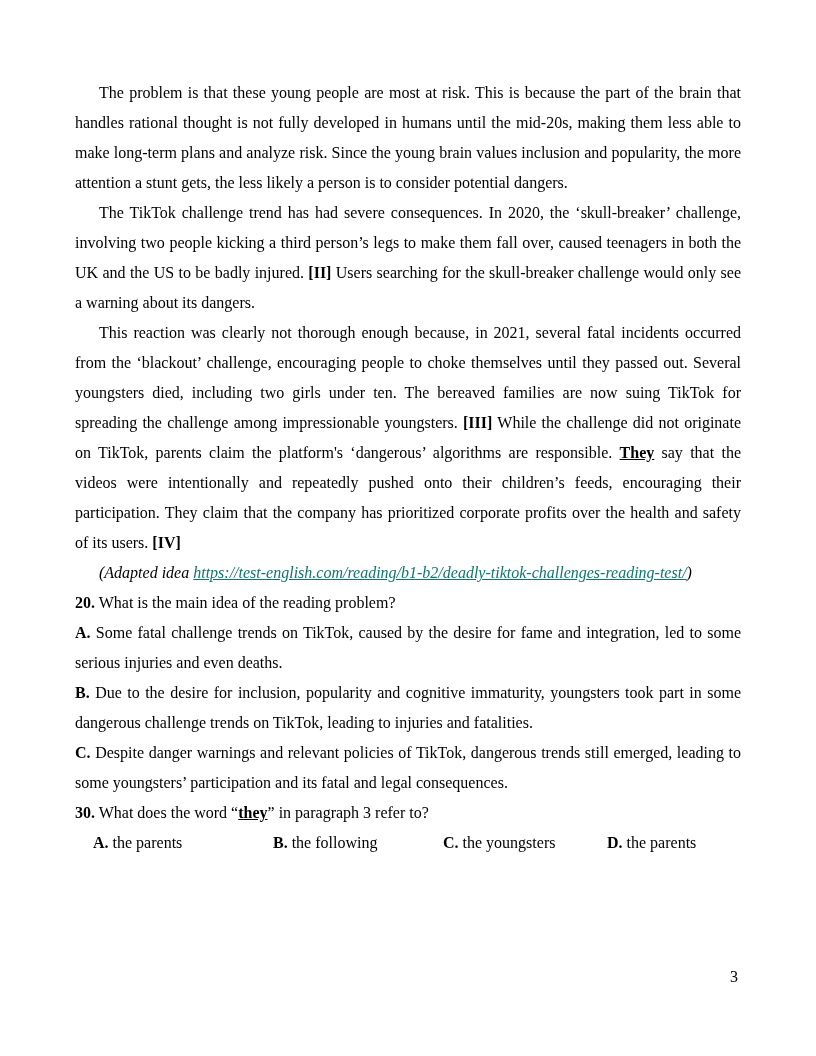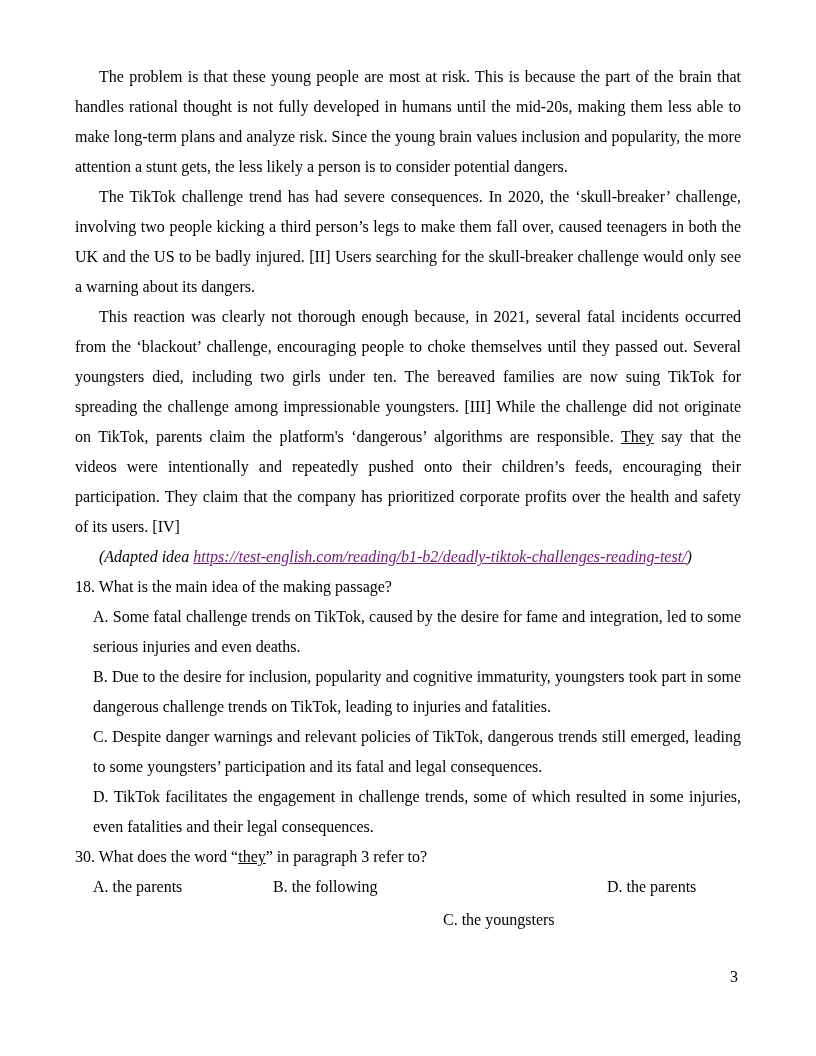--- a/index.html
+++ b/index.html
@@ -10,63 +10,62 @@
     position: relative;
     overflow: hidden;
     font-family: "Liberation Serif", "DejaVu Serif", serif;
     font-size: 16px;
     line-height: 30px;
     color: #000000;
   }
   .page-content {
     position: absolute;
     left: 75px;
-    top: 62px;
+    top: 78px;
     width: 666px;
   }
   p.para {
     text-align: justify;
     margin: 0;
   }
   p.para.indent { text-indent: 24px; }
-  p.para.option { margin-left: 18px; }
-  .b { font-weight: normal; }
+  p.para.option { }
+  .b { font-weight: bold; }
   .i { font-style: italic; }
   .u { text-decoration: underline; }
-  .link { text-decoration: underline; color: #701a75; cursor: pointer; }
+  .link { text-decoration: underline; color: #0f766e; cursor: pointer; }
   .choices-row {
     display: flex;
     margin-left: 18px;
     text-align: left;
   }
   .choices-row .choice { display: inline-block; white-space: nowrap; }
   .choices-row .choice:nth-child(1) { width: 180px; }
   .choices-row .choice:nth-child(2) { width: 170px; }
-  .choices-row .choice:nth-child(3) { width: 164px; margin-top: 33px; }
+  .choices-row .choice:nth-child(3) { width: 164px; }
   .page-number {
     position: absolute;
     top: 962px;
     right: 78px;
     font-size: 16px;
     line-height: 30px;
   }
 </style>
 </head>
 <body>
 
 <div class="page-content">
     <p class="para indent"><span>The problem is that these young people are most at risk. This is because the part of the brain that handles rational thought is not fully developed in humans until the mid-20s, making them less able to make long-term plans and analyze risk. Since the young brain values inclusion and popularity, the more attention a stunt gets, the less likely a person is to consider potential dangers.</span></p>
     <p class="para indent"><span>The TikTok challenge trend has had severe consequences. In 2020, the ‘skull-breaker’ challenge, involving two people kicking a third person’s legs to make them fall over, caused teenagers in both the UK and the US to be badly injured. </span><span class="b">[II]</span><span> Users searching for the skull-breaker challenge would only see a warning about its dangers.</span></p>
     <p class="para indent"><span>This reaction was clearly not thorough enough because, in 2021, several fatal incidents occurred from the ‘blackout’ challenge, encouraging people to choke themselves until they passed out. Several youngsters died, including two girls under ten. The bereaved families are now suing TikTok for spreading the challenge among impressionable youngsters. </span><span class="b">[III]</span><span> While the challenge did not originate on TikTok, parents claim the platform's ‘dangerous’ algorithms are responsible. </span><span class="b u">They</span><span> say that the videos were intentionally and repeatedly pushed onto their children’s feeds, encouraging their participation. They claim that the company has prioritized corporate profits over the health and safety of its users. </span><span class="b">[IV]</span></p>
     <p class="para indent"><span class="i">(Adapted idea </span><span class="i u link">https://test-english.com/reading/b1-b2/deadly-tiktok-challenges-reading-test/</span><span class="i">)</span></p>
-    <p class="para question"><span class="b">18.</span><span> What is the main idea of the making passage?</span></p>
+    <p class="para question"><span class="b">20.</span><span> What is the main idea of the reading problem?</span></p>
     <p class="para option"><span class="b">A.</span><span> Some fatal challenge trends on TikTok, caused by the desire for fame and integration, led to some serious injuries and even deaths.</span></p>
     <p class="para option"><span class="b">B.</span><span> Due to the desire for inclusion, popularity and cognitive immaturity, youngsters took part in some dangerous challenge trends on TikTok, leading to injuries and fatalities.</span></p>
     <p class="para option"><span class="b">C.</span><span> Despite danger warnings and relevant policies of TikTok, dangerous trends still emerged, leading to some youngsters’ participation and its fatal and legal consequences.</span></p>
-    <p class="para option"><span class="b">D.</span><span> TikTok facilitates the engagement in challenge trends, some of which resulted in some injuries, even fatalities and their legal consequences.</span></p>
     <p class="para question"><span class="b">30.</span><span> What does the word “</span><span class="b u">they</span><span>” in paragraph 3 refer to?</span></p>
     <div class="choices-row">
       <span class="choice"><span class="b">A.</span><span> the parents</span></span>
       <span class="choice"><span class="b">B.</span><span> the following</span></span>
       <span class="choice"><span class="b">C.</span><span> the youngsters</span></span>
       <span class="choice"><span class="b">D.</span><span> the parents</span></span>
     </div>
   </div>
 
 <div class="page-number">3</div>

